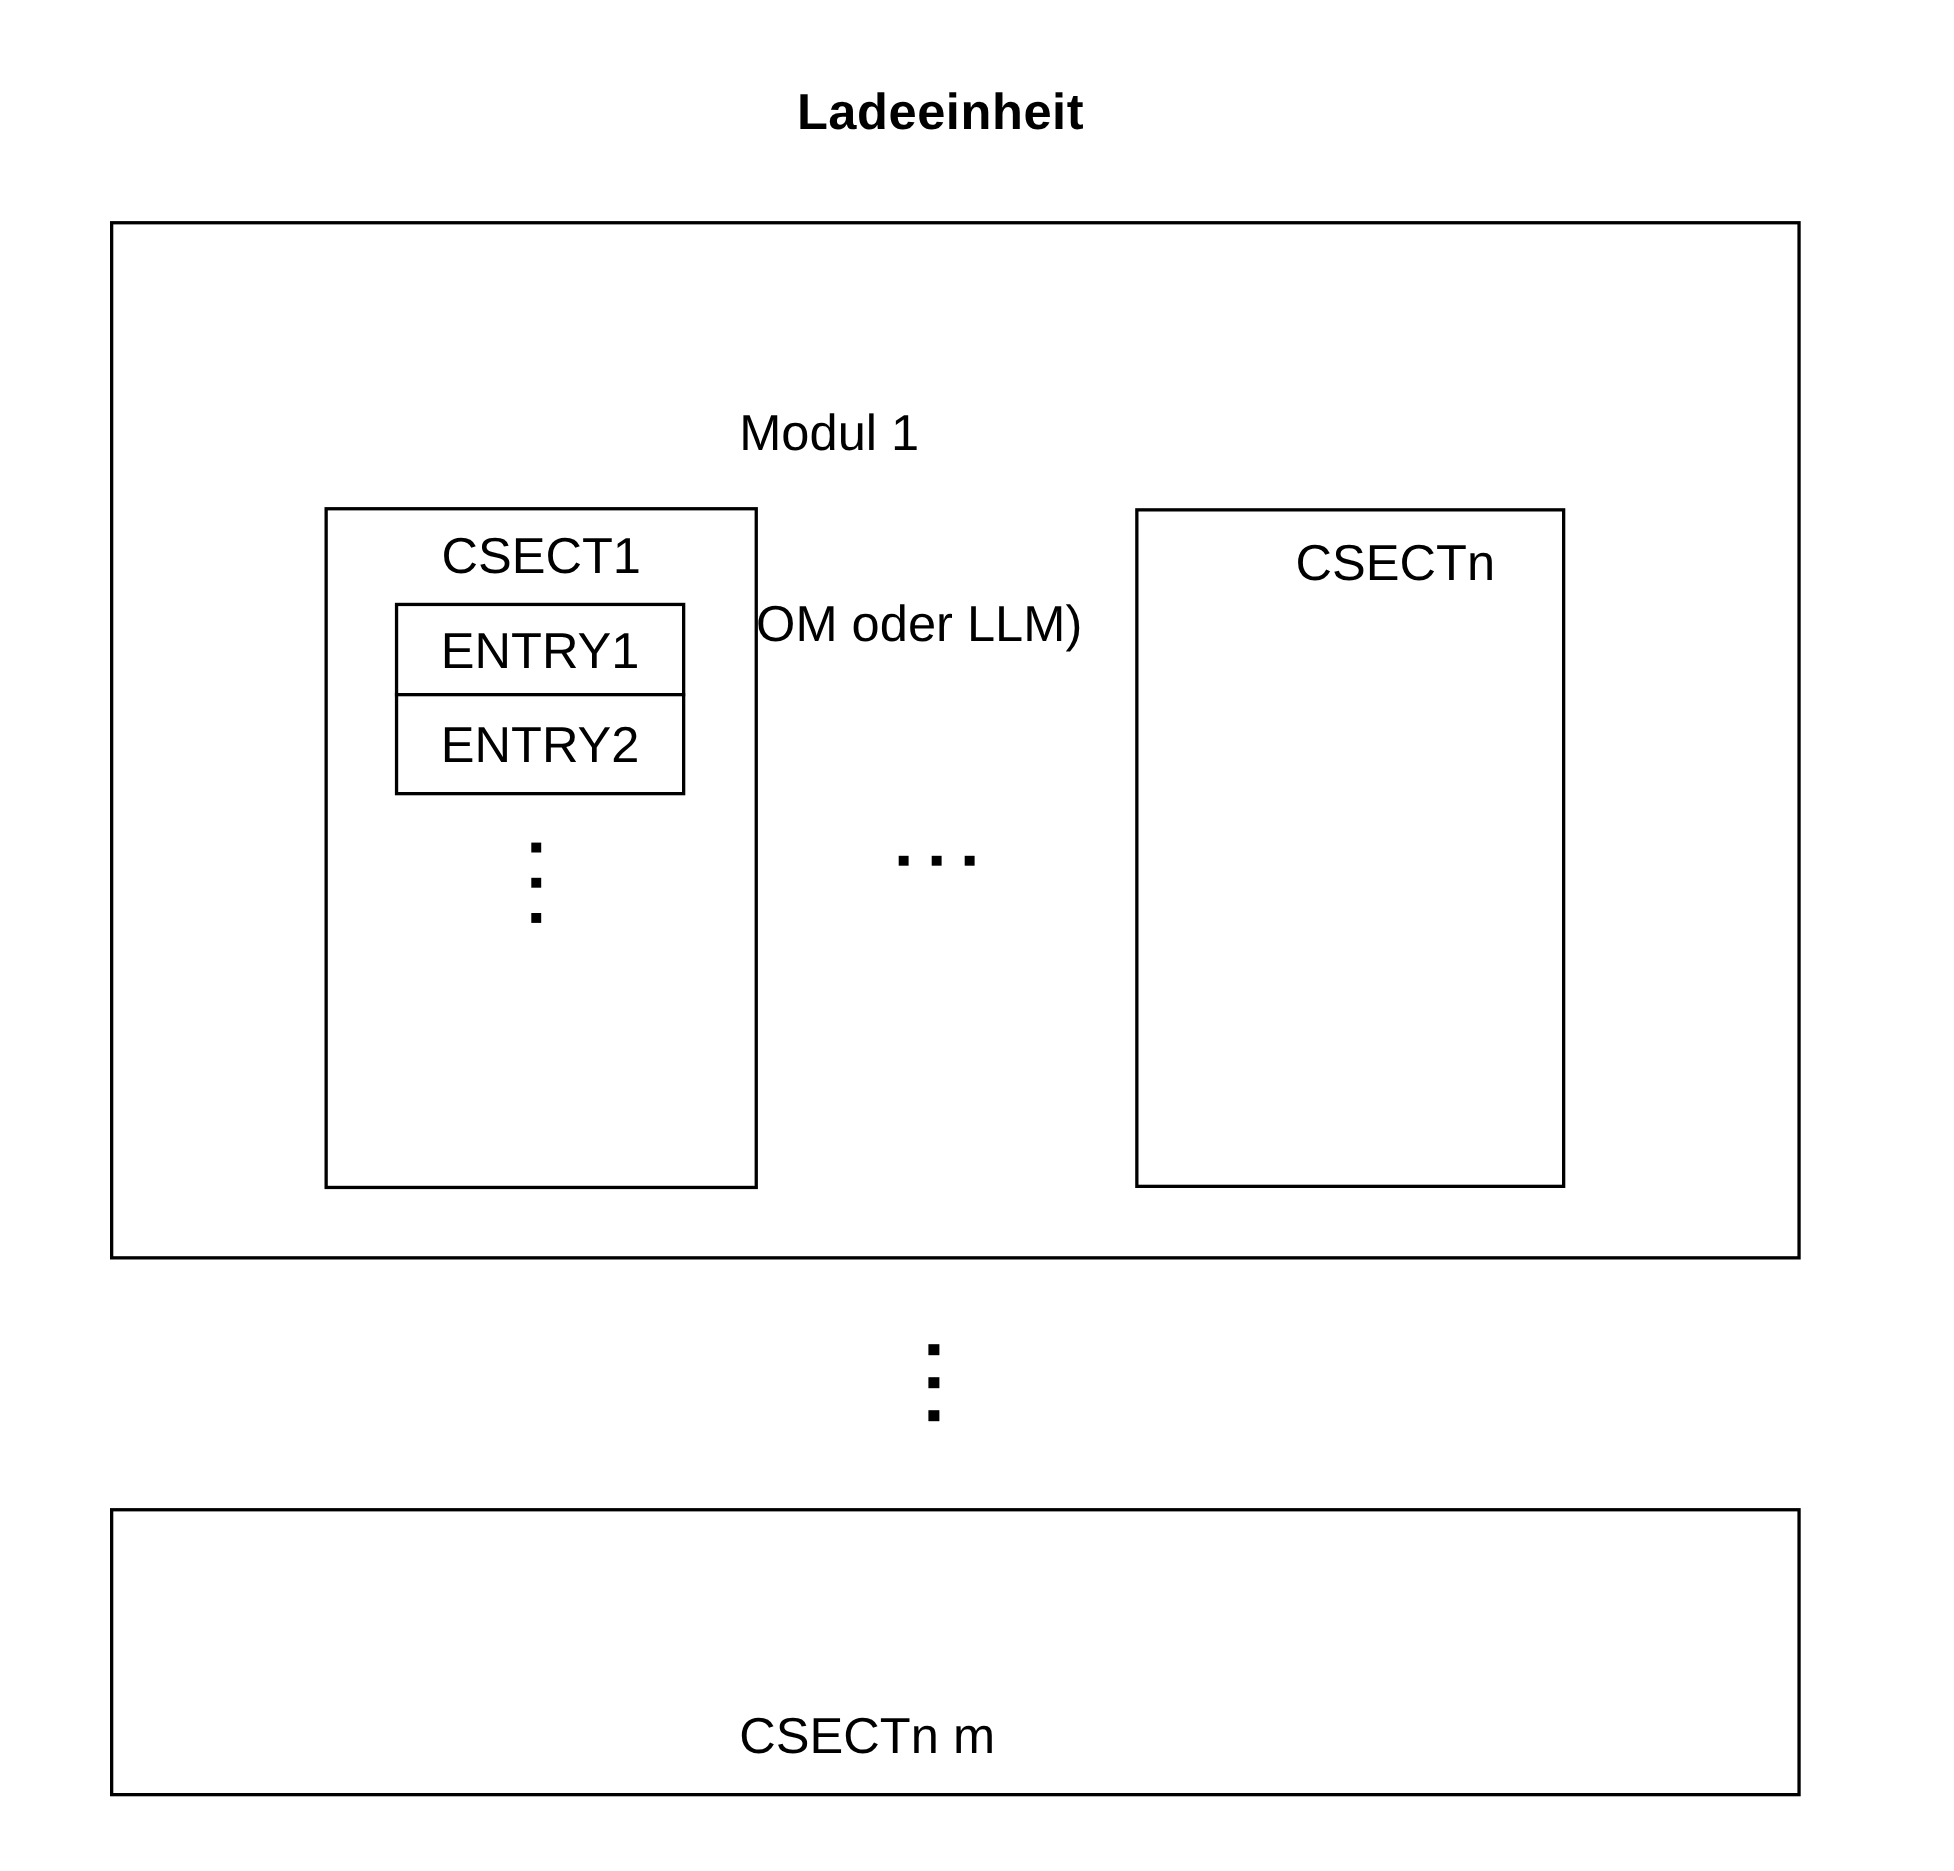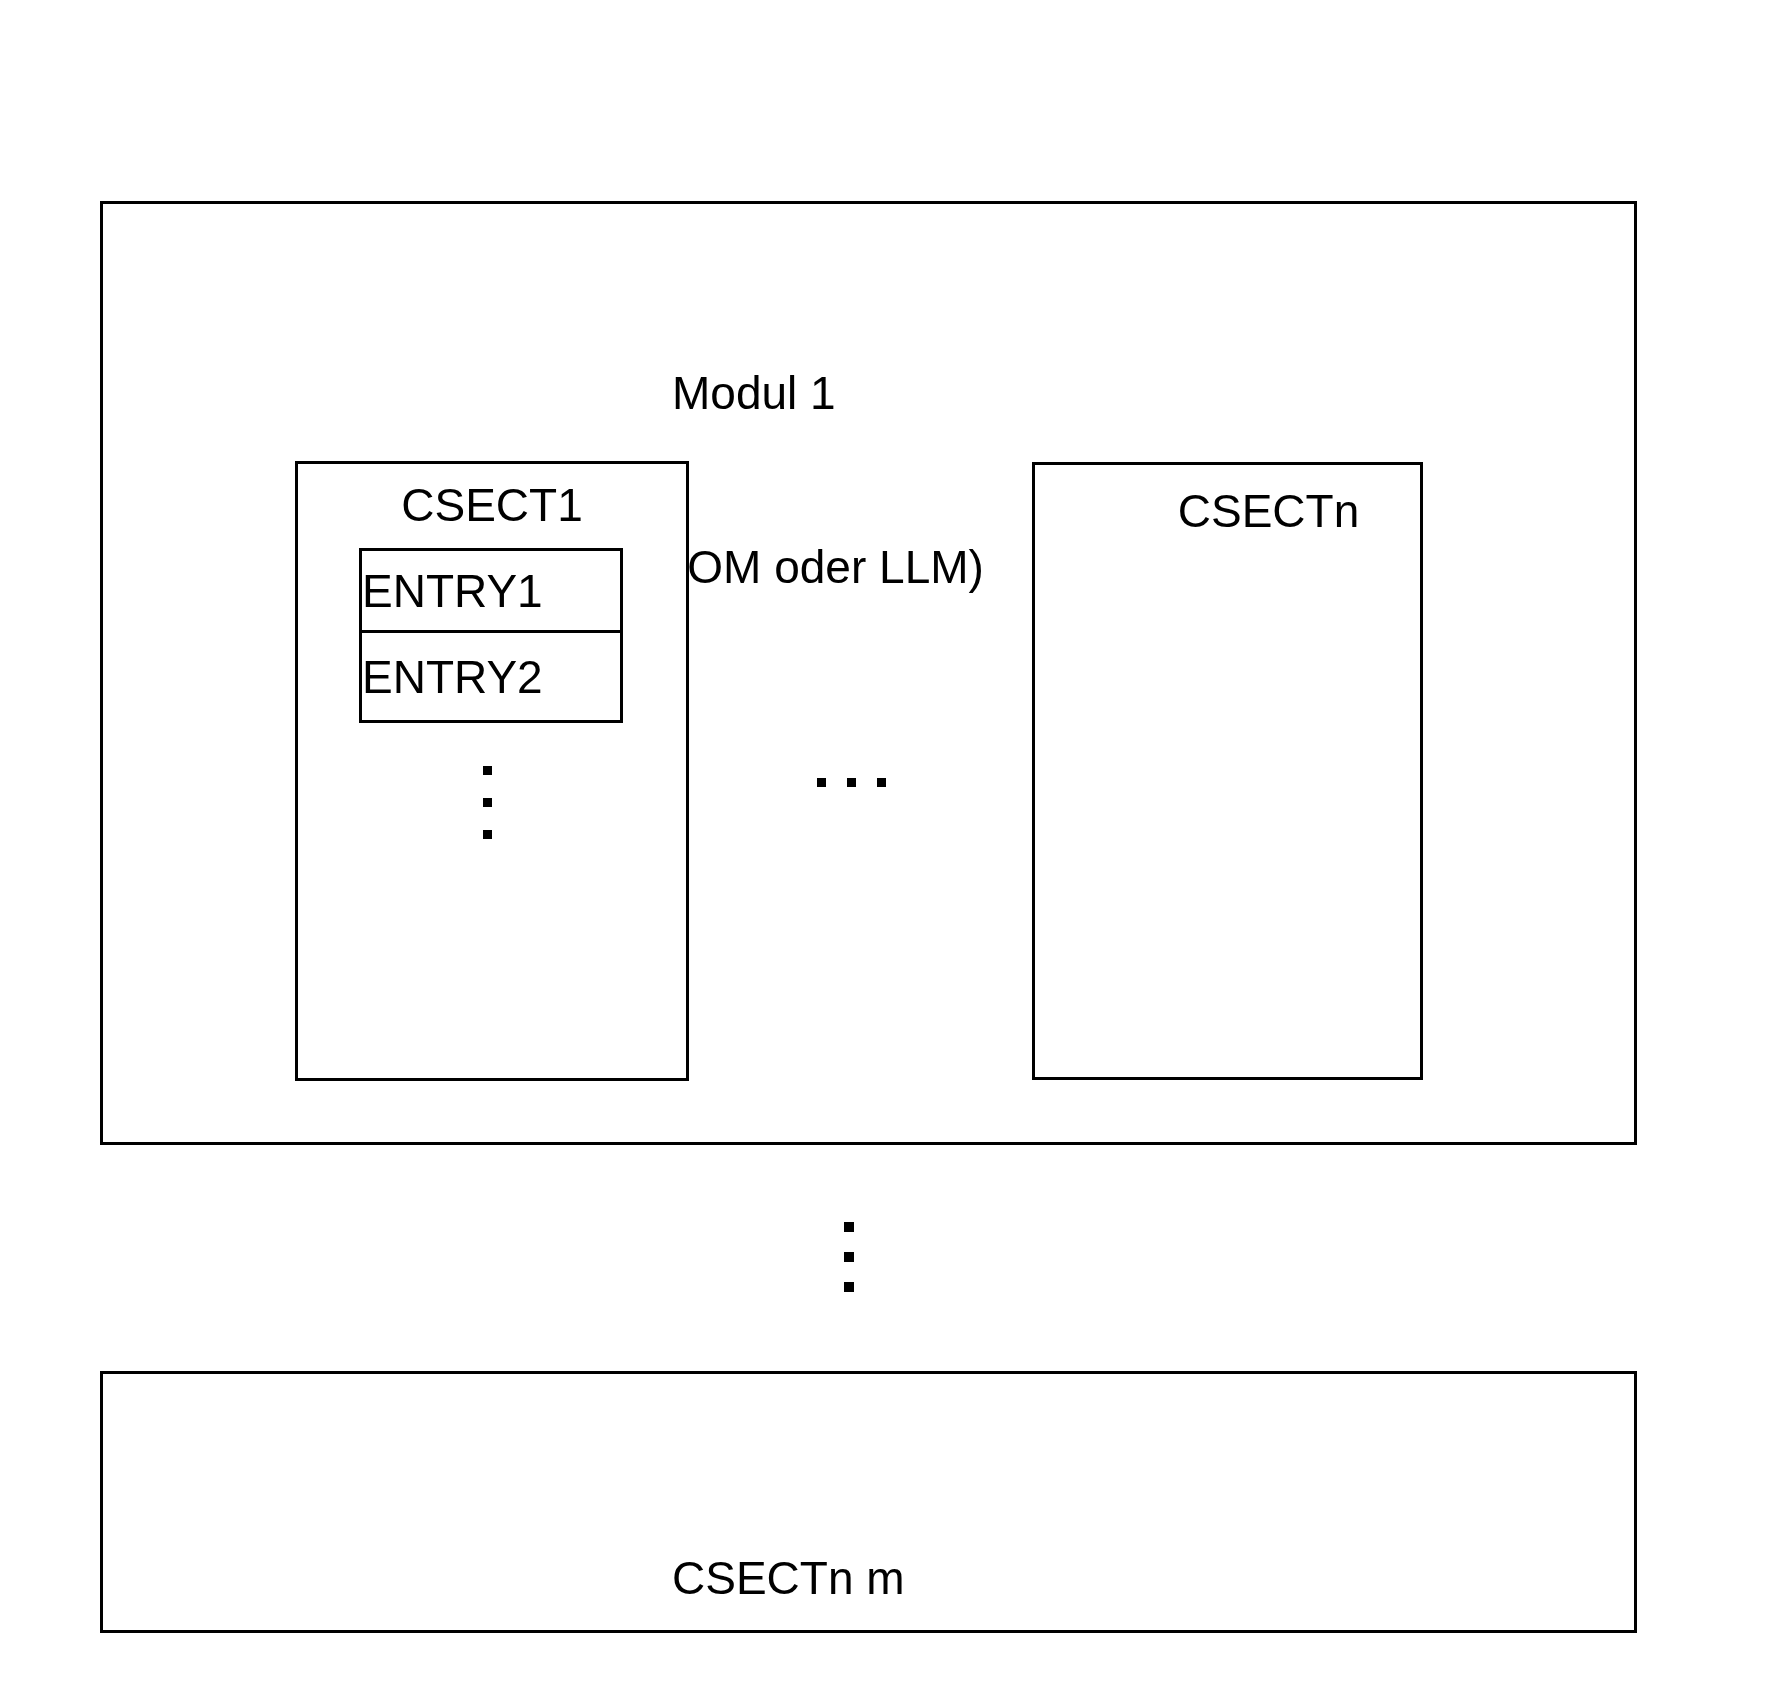--- a/index.html
+++ b/index.html
@@ -56,20 +56,21 @@
   .csect-label {
     position: absolute;
     text-align: center;
   }
   .csect1-label { left: 295px; top: 478px; width: 394px; }
   .csectn-label { left: 1032px; top: 484px; width: 391px; margin-left: 41px; }
 
   .entry-box {
     display: flex;
     align-items: center;
+    justify-content: center;
   }
 
   .ellipsis {
     position: absolute;
     display: flex;
   }
   .ellipsis.vertical { flex-direction: column; }
   .ellipsis.horizontal { flex-direction: row; }
   .dot {
     width: 9px;
@@ -79,20 +80,21 @@
   .csect1-ellipsis  { left: 483px; top: 766px;  gap: 23px; }
   .csects-ellipsis  { left: 817px; top: 778px;  gap: 21px; }
   .modules-ellipsis { left: 844px; top: 1222px; gap: 20px; }
   .modules-ellipsis .dot { width: 10px; height: 10px; }
 </style>
 </head>
 <body>
 
 <div class="canvas">
 
+  <div class="diagram-title label">Ladeeinheit</div>
 
   <div class="box module1-box"></div>
 
   <div class="module-label module1-label label">
     <div>Modul 1</div>
     <div>(OM oder LLM)</div>
   </div>
 
   <div class="box csect1-box"></div>
   <div class="csect-label csect1-label label">CSECT1</div>

